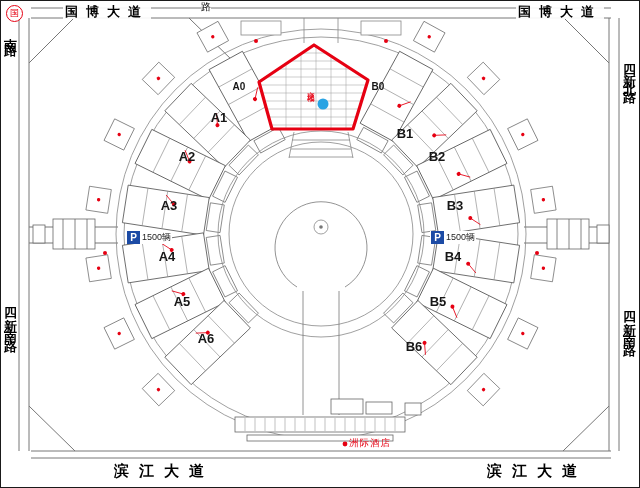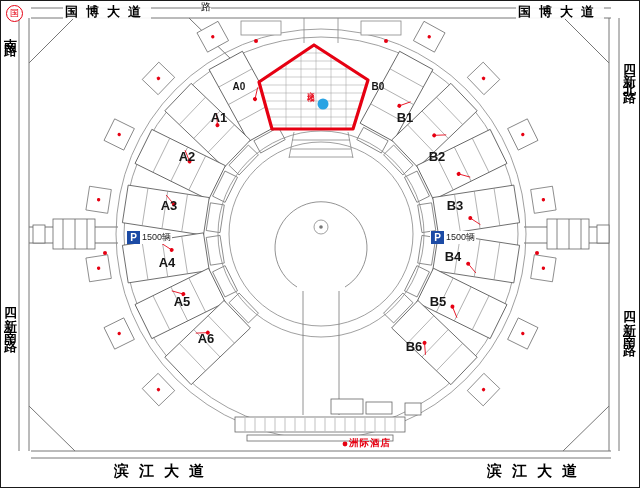--- a/index.html
+++ b/index.html
@@ -13,21 +13,21 @@
   .hall-label{position:absolute;transform:translate(-50%,-50%);font-size:13px;font-weight:600;color:#161616;}
   .hall-label.small{font-size:10px;}
   .badge{position:absolute;left:5px;top:4px;width:15px;height:15px;border:1.5px solid #e60012;border-radius:50%;
          color:#e60012;font-size:9px;display:flex;align-items:center;justify-content:center;background:#fff;}
   .parking{position:absolute;display:flex;align-items:center;background:#fff;padding:0 1px;}
   .pbox{width:13px;height:13px;background:#1c4ba5;color:#fff;font-size:10px;font-weight:700;
         display:flex;align-items:center;justify-content:center;}
   .pcap{font-size:9px;color:#222;margin-left:2px;}
   .pent-label{position:absolute;left:303px;top:84px;writing-mode:vertical-rl;text-orientation:upright;
               font-size:8px;color:#e60012;letter-spacing:1px;}
-  .hotel{position:absolute;left:348px;top:436px;font-size:9.5px;color:#e60012;letter-spacing:1px;font-weight:bold;}
+  .hotel{position:absolute;left:348px;top:436px;font-size:9.5px;color:#e60012;letter-spacing:1px;}
 </style>
 </head>
 <body>
 
 <div class="stage">
 
   <svg width="640" height="488" viewBox="0 0 640 488">
     <defs>
       <g id="hall-shape">
         <rect x="-12" y="-236" width="24" height="22" fill="#fff" stroke="#666" stroke-width="0.7"></rect>
@@ -171,24 +171,24 @@
   </div>
 
   <div class="pent-label">交通楼</div>
   <div class="hotel">洲际酒店</div>
 
   <div id="hall-labels">
       <div class="hall-label small" style="left: 238px; top: 85px;">A0</div>
       <div class="hall-label" style="left: 218px; top: 116px;">A1</div>
       <div class="hall-label" style="left: 186px; top: 155px;">A2</div>
       <div class="hall-label" style="left: 168px; top: 204px;">A3</div>
-      <div class="hall-label" style="left: 166px; top: 261px;">A4</div>
+      <div class="hall-label" style="left: 166px; top: 255px;">A4</div>
       <div class="hall-label" style="left: 181px; top: 300px;">A5</div>
       <div class="hall-label" style="left: 205px; top: 337px;">A6</div>
       <div class="hall-label small" style="left: 377px; top: 85px;">B0</div>
-      <div class="hall-label" style="left: 404px; top: 116px; text-align: center;">B1</div>
+      <div class="hall-label" style="left: 404px; top: 132px; text-align: center;">B1</div>
       <div class="hall-label" style="left: 436px; top: 155px;">B2</div>
       <div class="hall-label" style="left: 454px; top: 204px;">B3</div>
       <div class="hall-label" style="left: 452px; top: 255px;">B4</div>
       <div class="hall-label" style="left: 437px; top: 300px;">B5</div>
       <div class="hall-label" style="left: 413px; top: 345px;">B6</div>
     </div>
 </div>
 
 </body></html>

